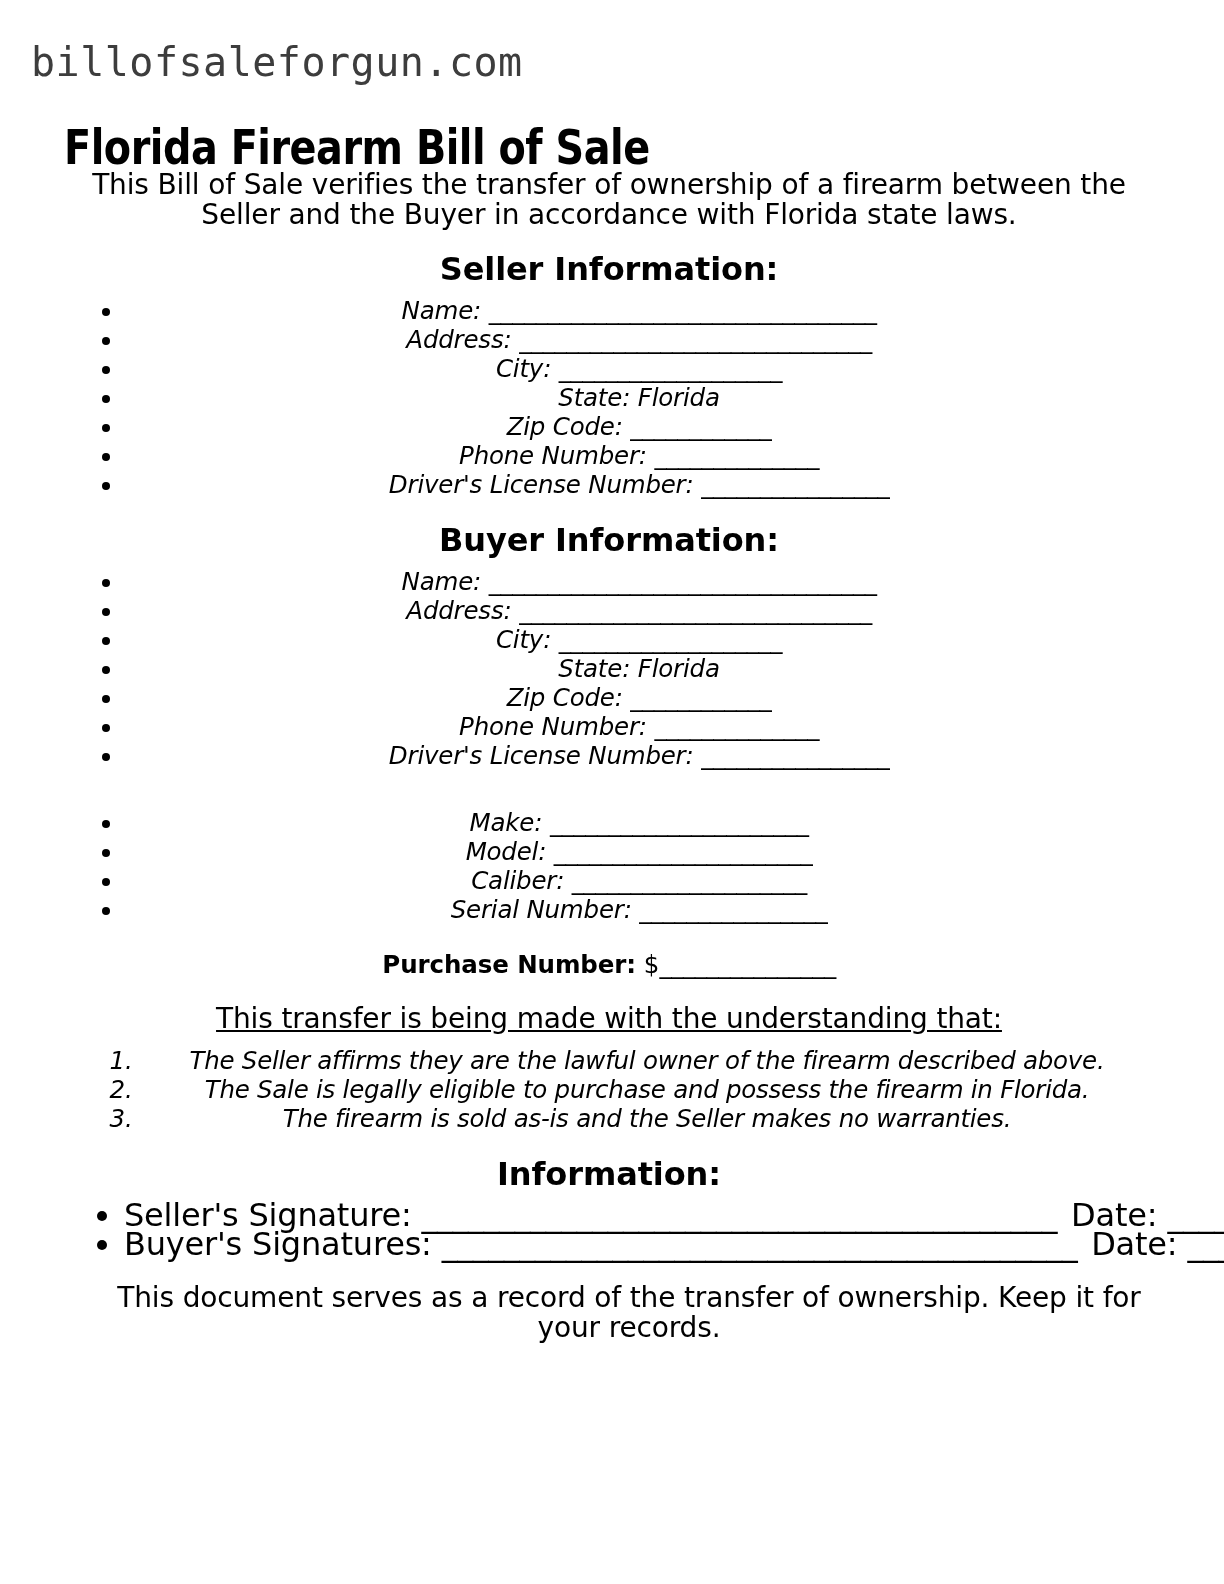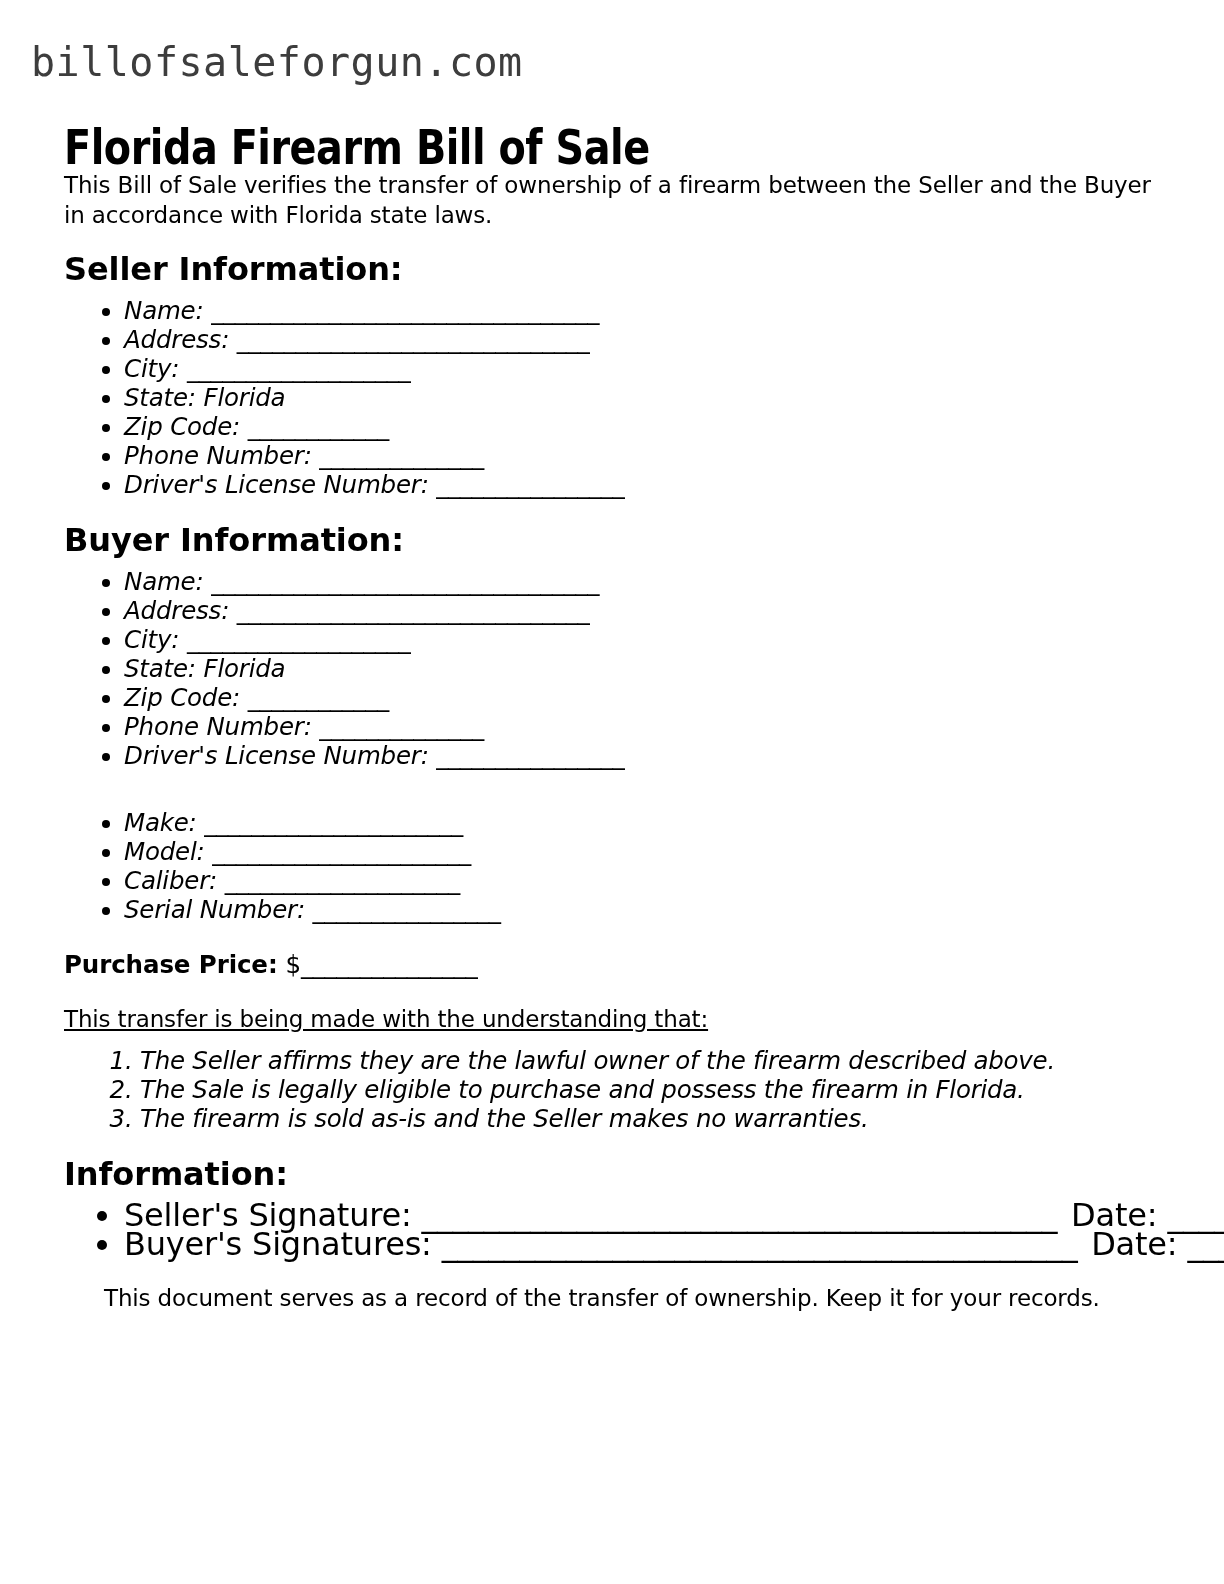--- a/index.html
+++ b/index.html
@@ -14,20 +14,21 @@
     font-family: "DejaVu Sans", sans-serif;
     color: #000000;
     overflow: hidden;
   }
   .page {
     position: relative;
     width: 1224px;
     height: 1584px;
     box-sizing: border-box;
     padding: 12px;
+    text-align: center;
   }
 
   
   .logo {
     position: absolute;
     left: 31px;
     top: 38px;
     font-family: "DejaVu Sans Mono", monospace;
     font-size: 40px;
     line-height: 48px;
@@ -53,21 +54,21 @@
   
   .content {
     position: absolute;
     left: 64px;
     top: 170px;
     width: 1090px;
   }
 
   p.intro, p.lead, p.closing {
     margin: 0;
-    font-size: 23px;
+    font-size: 28px;
     line-height: 30px;
     letter-spacing: -0.15px;
   }
   p.intro { margin-bottom: 24px; }
   p.lead  { margin-top: 24px; margin-bottom: 0; text-decoration: underline; }
   p.closing { margin-top: 24px; margin-left: 40px; }
 
   h2.section-heading {
     margin: 0;
     font-size: 32px;
@@ -164,21 +165,21 @@
     <div class="sp-md"></div>
 
     <ul class="field-list">
       <li><span>Make:</span> <span class="blank">______________________</span></li>
       <li><span>Model:</span> <span class="blank">______________________</span></li>
       <li><span>Caliber:</span> <span class="blank">____________________</span></li>
       <li><span>Serial Number:</span> <span class="blank">________________</span></li>
     </ul>
 
     <div class="price-line">
-      <span class="label">Purchase Price:</span>
+      <span class="label">Purchase Number:</span>
       <span>$</span><span class="blank">_______________</span>
     </div>
 
     <p class="lead">This transfer is being made with the understanding that:</p>
     <ol class="terms-list">
       <li>The Seller affirms they are the lawful owner of the firearm described above.</li>
       <li>The Sale is legally eligible to purchase and possess the firearm in Florida.</li>
       <li>The firearm is sold as-is and the Seller makes no warranties.</li>
     </ol>
 

